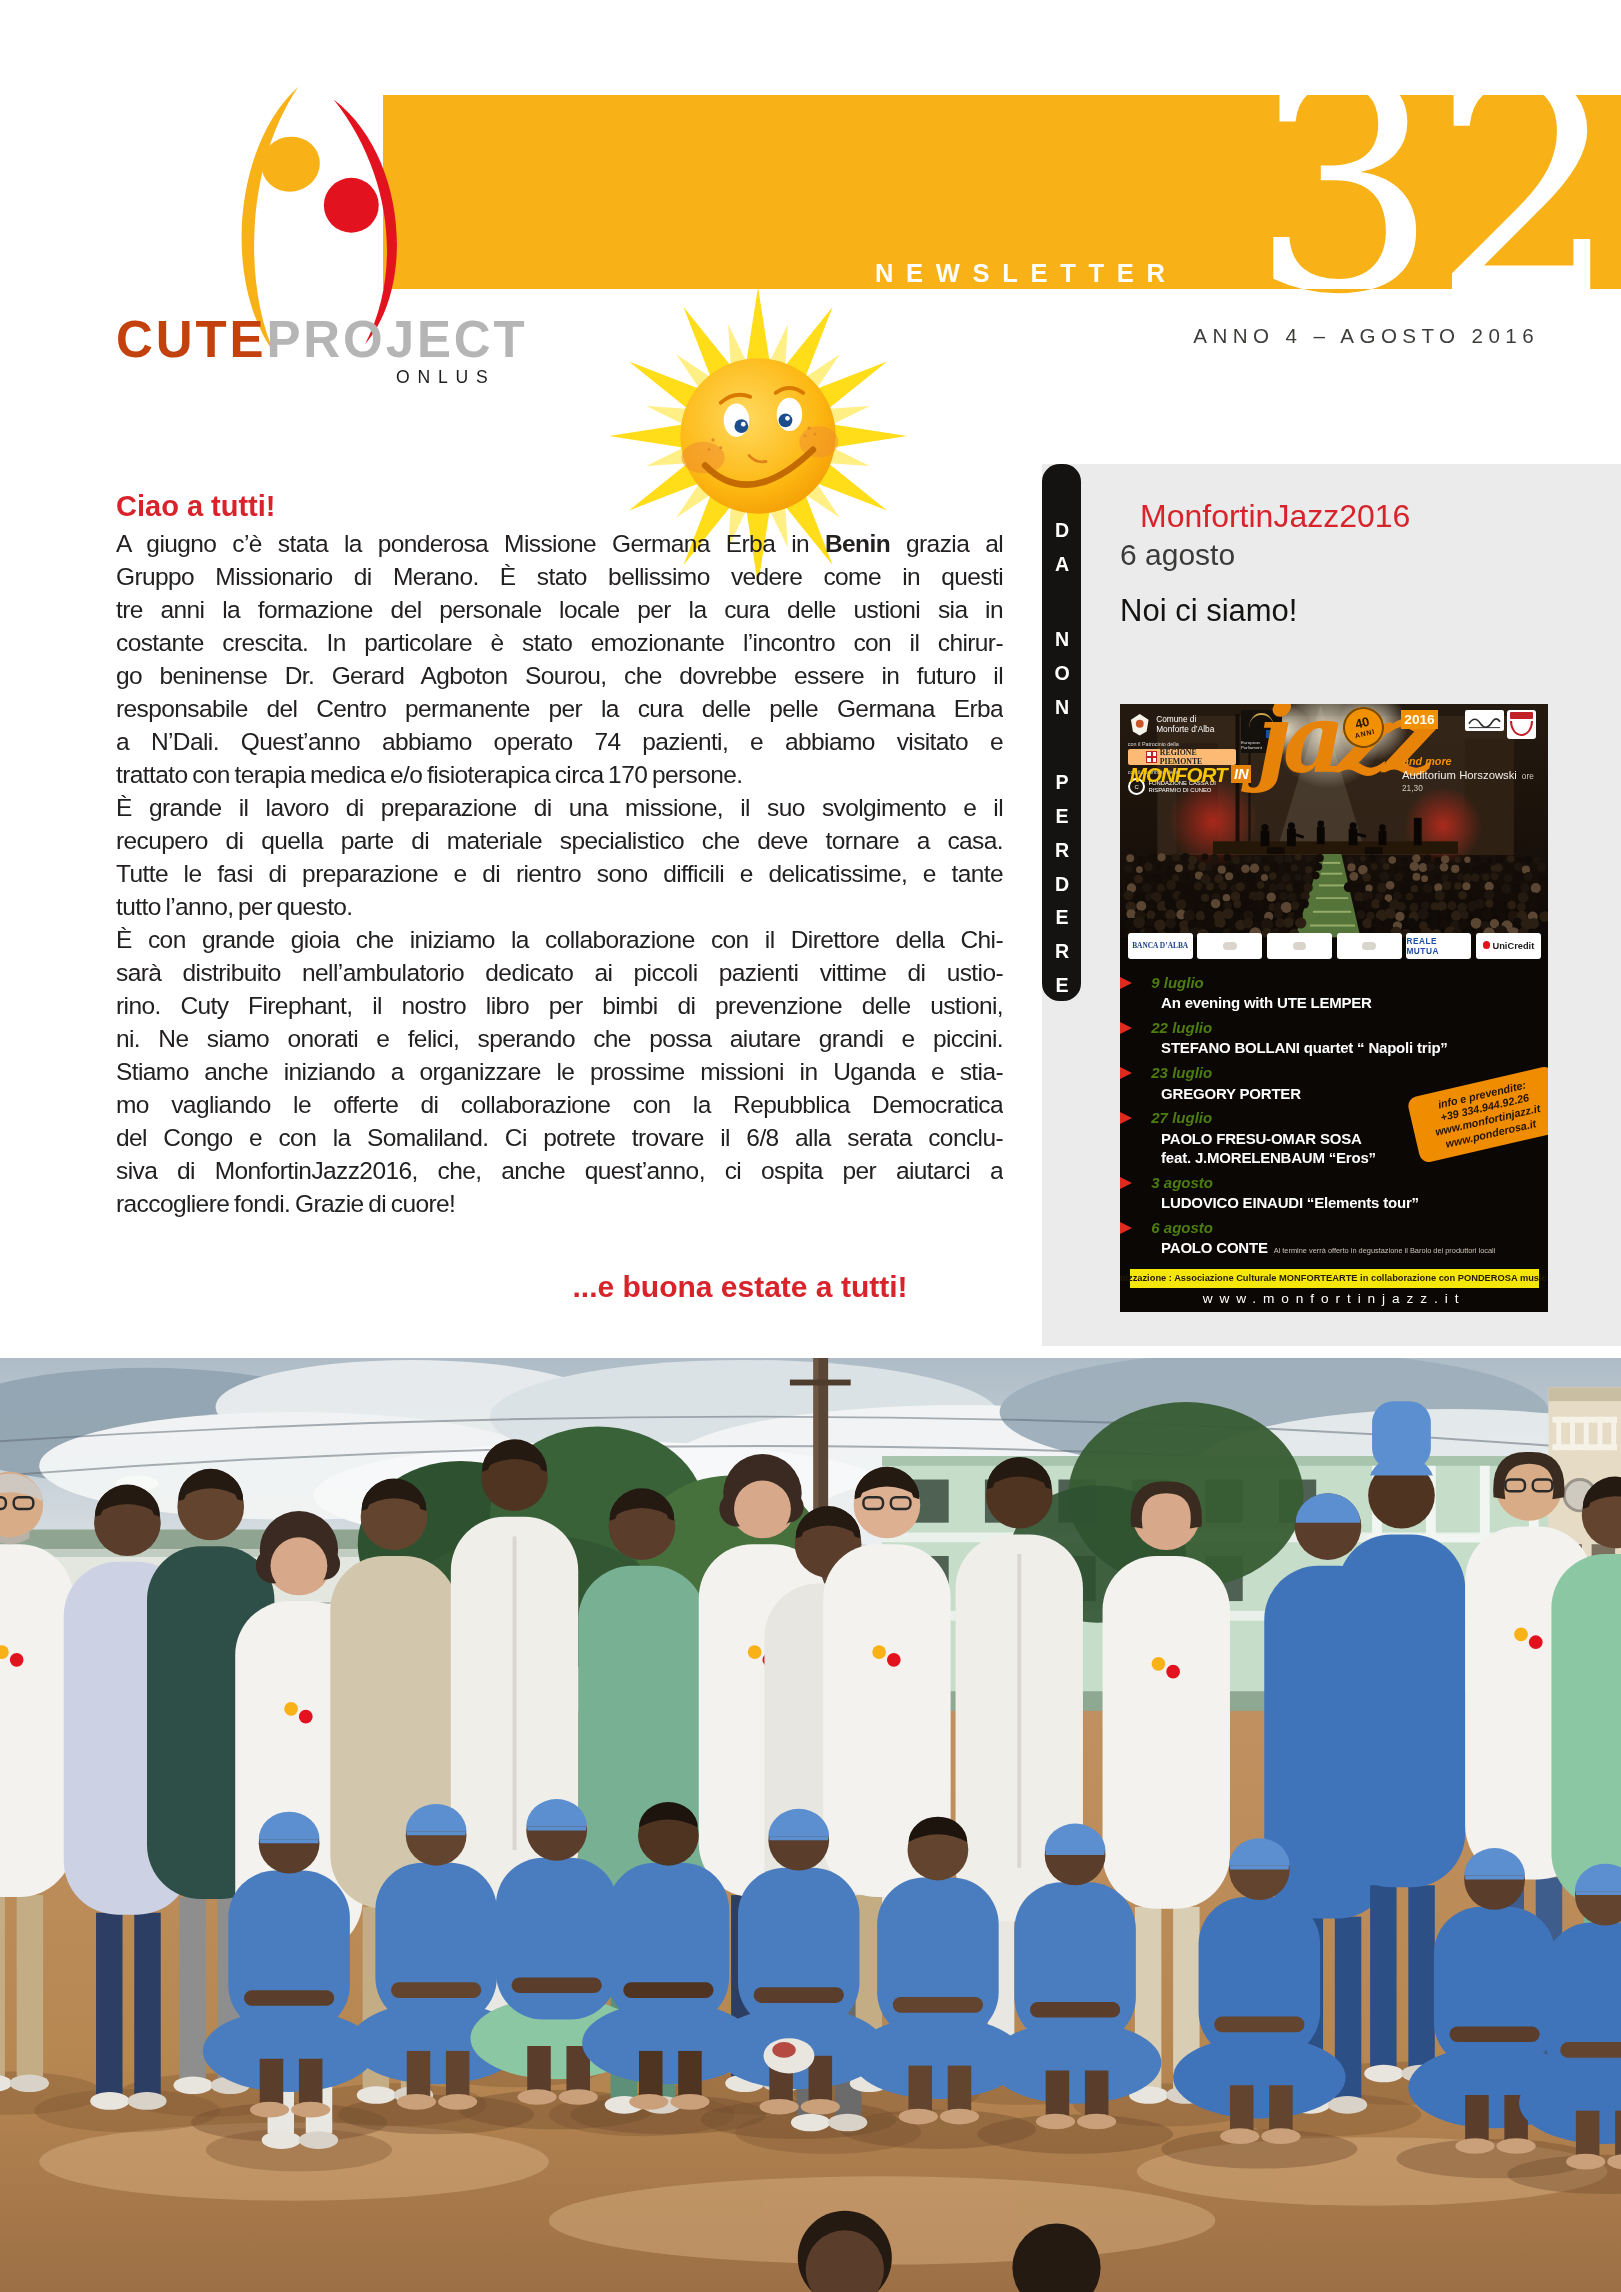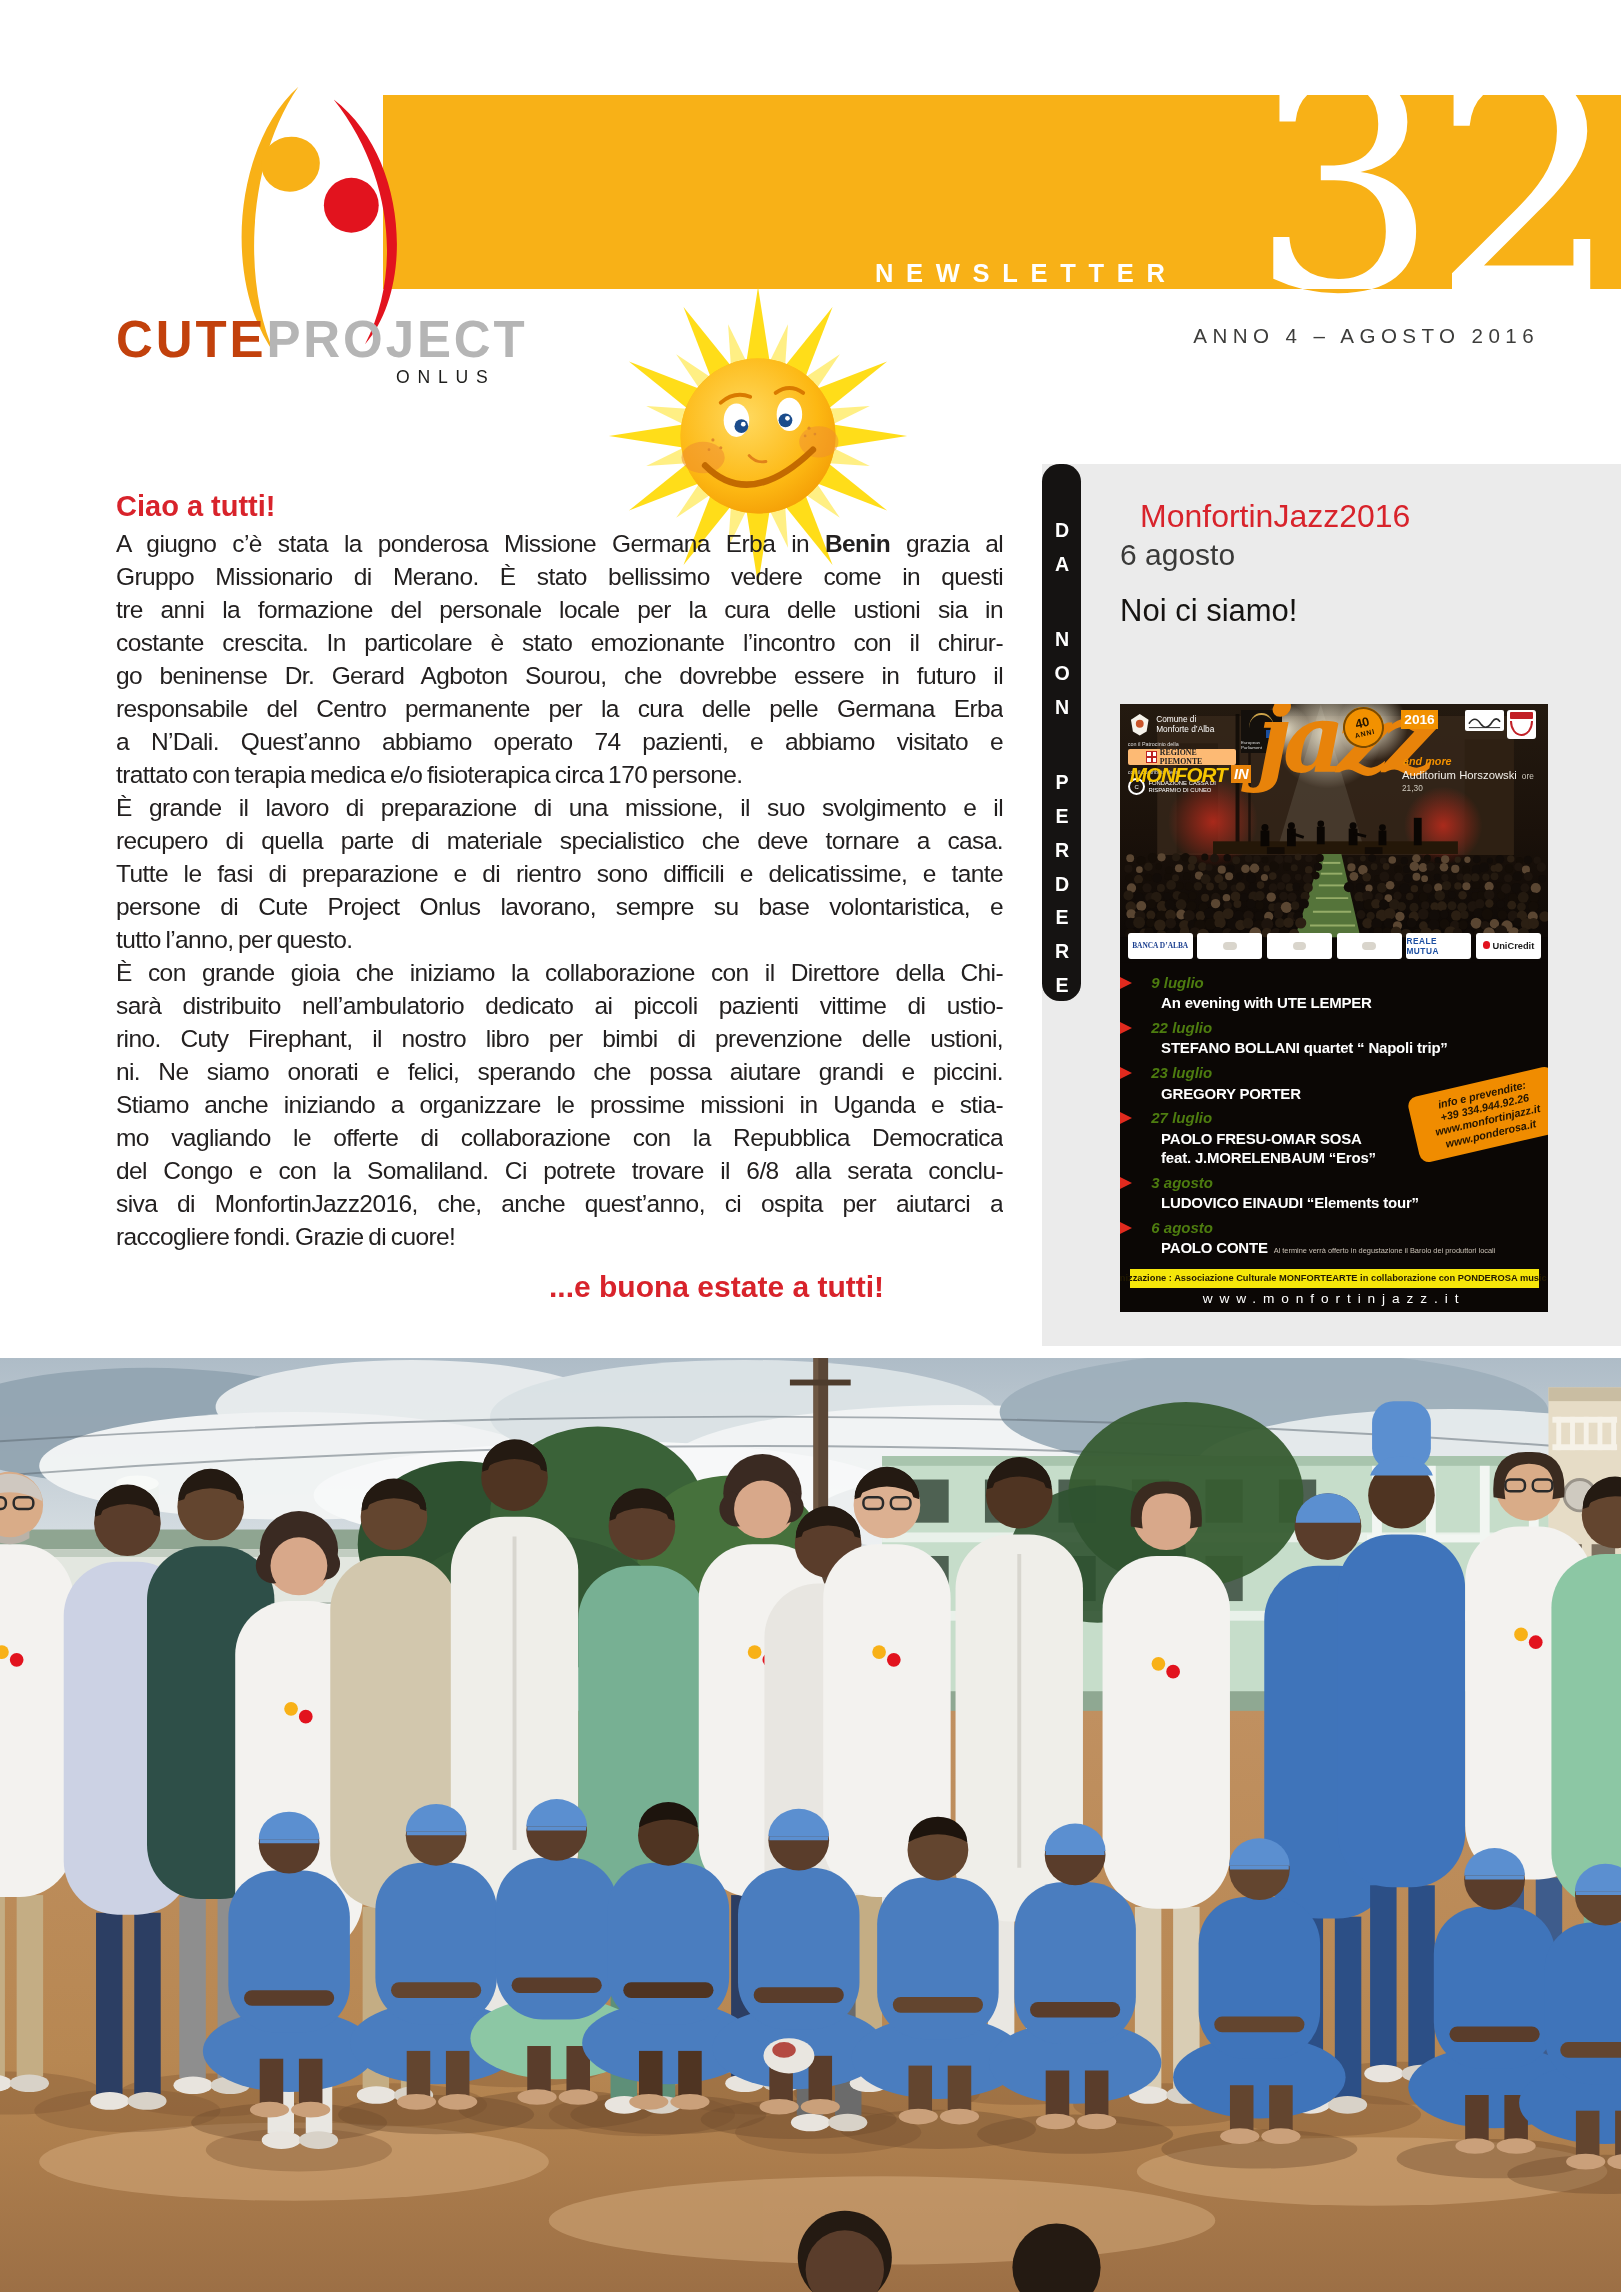--- a/index.html
+++ b/index.html
@@ -20,21 +20,21 @@
   .brandword{left:116px;top:310px;font-size:51px;font-weight:bold;letter-spacing:2.9px;white-space:nowrap;}
   .brandword .w1{color:#c2410c;text-align:right;} .brandword .w2{color:#b5b5b5;}
   .brandsub{left:396px;top:367px;font-size:17.6px;font-weight:500;letter-spacing:7.8px;color:#1d1d1b;}
 
   
   .greeting{left:116px;top:490px;font-size:29px;font-weight:bold;color:#d8232b;}
   .articlecol{left:116px;top:527px;width:887px;}
   .bl{height:33px;line-height:33px;font-size:24.5px;letter-spacing:-0.6px;word-spacing:-1.5px;
       text-align:justify;text-align-last:justify;overflow:hidden;white-space:nowrap;}
   .lines .bl:last-child{text-align-last:left;}
-  .closing{left:549px;top:1270px;width:382px;text-align:left;font-size:30px;font-weight:bold;color:#d8232b;}
+  .closing{left:549px;top:1270px;width:382px;text-align:center;font-size:30px;font-weight:bold;color:#d8232b;}
 
   
   .sunbox{left:600px;top:282px;width:319px;height:306px;}
 
   
   .panel{left:1042px;top:464px;width:579px;height:882px;background:#ebebeb;}
   .vbar{left:0;top:0;width:39px;height:537px;background:#151312;border-radius:17.6px;
         display:flex;justify-content:center;}
   .vtext{writing-mode:vertical-rl;text-orientation:upright;color:#fff;font-size:19.6px;
          font-weight:600;letter-spacing:11.8px;word-spacing:7.8px;padding-top:55px;white-space:nowrap;}
@@ -204,21 +204,20 @@
         <div class="bl">a N’Dali. Quest’anno abbiamo operato 74 pazienti, e abbiamo visitato e</div>
         <div class="bl">trattato con terapia medica e/o fisioterapica circa 170 persone.</div>
       </div>
   </div>
   <div class="para">
     <div class="lines">
 
     <div class="bl">È grande il lavoro di preparazione di una missione, il suo svolgimento e il</div>
         <div class="bl">recupero di quella parte di materiale specialistico che deve tornare a casa.</div>
         <div class="bl">Tutte le fasi di preparazione e di rientro sono difficili e delicatissime, e tante</div>
-        <div class="bl">persone di Cute Project Onlus lavorano, sempre su base volontaristica, e</div>
         <div class="bl">tutto l’anno, per questo.</div>
       </div>
   </div>
   <div class="para">
     <div class="lines">
 
     <div class="bl">È con grande gioia che iniziamo la collaborazione con il Direttore della Chi-</div>
         <div class="bl">sarà distribuito nell’ambulatorio dedicato ai piccoli pazienti vittime di ustio-</div>
         <div class="bl">rino. Cuty Firephant, il nostro libro per bimbi di prevenzione delle ustioni,</div>
         <div class="bl">ni. Ne siamo onorati e felici, sperando che possa aiutare grandi e piccini.</div>

